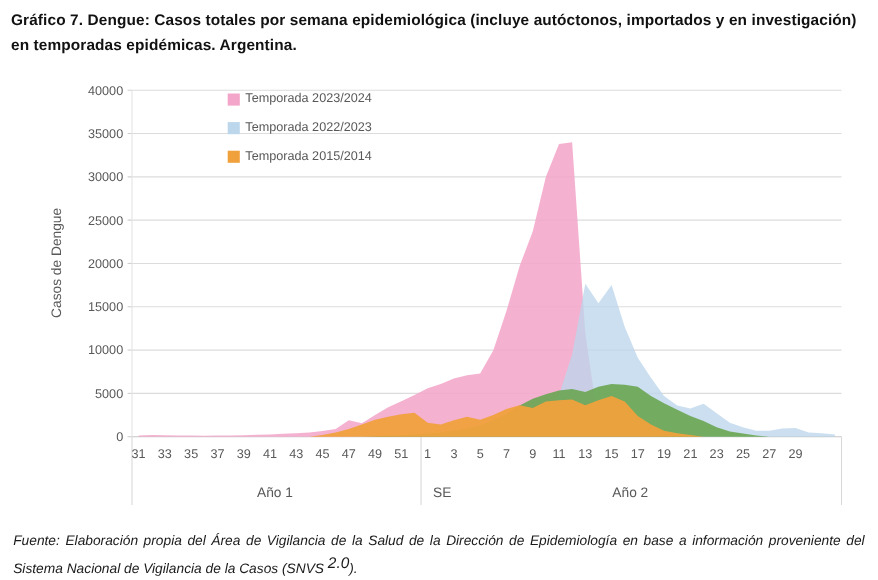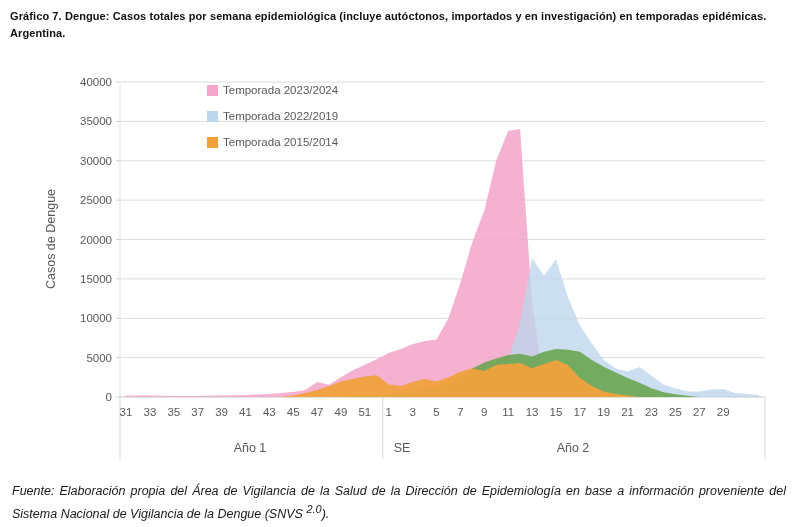--- a/index.html
+++ b/index.html
@@ -1,27 +1,27 @@
 <!DOCTYPE html>
 <html><head>
 <meta charset="utf-8">
 <style>
   html,body{margin:0;padding:0;background:#ffffff;}
   body{width:798px;height:527px;position:relative;font-family:"Liberation Sans",sans-serif;overflow:hidden;}
-  #title{position:absolute;left:10px;top:8px;width:782px;font-size:11px;font-weight:bold;
+  #title{position:absolute;left:10px;top:8px;width:782px;font-size:14px;font-weight:bold;
          color:#111;line-height:1.55;letter-spacing:0.1px;}
   #chart-box{position:absolute;left:40px;top:68px;width:750px;height:402px;background:#fff;}
   #chart-svg{position:absolute;left:0;top:0;}
   #legend{position:absolute;left:167px;top:9px;display:flex;flex-direction:column;text-align:center;}
   .legend-item{display:flex;align-items:center;height:26px;gap:5px;}
   .legend-swatch{width:11px;height:11px;flex:0 0 11px;}
   .legend-label{font-size:11.5px;color:#595959;white-space:nowrap;}
   #footer{position:absolute;left:12px;top:482px;width:774px;font-size:12.5px;font-style:italic;
           color:#1a1a1a;line-height:1.55;text-align:justify;}
-  #footer sup{font-size:11px;}
+  #footer sup{font-size:14px;}
   .svg-label{fill:#595959;}
 </style>
 </head>
 <body>
 
 <div id="title">Gráfico 7. Dengue: Casos totales por semana epidemiológica (incluye autóctonos, importados y en investigación) en temporadas epidémicas. Argentina.</div>
 
 <div id="chart-box">
   <svg id="chart-svg" width="750" height="402" viewBox="0 0 750 402">
     <g id="grid-layer">
@@ -98,24 +98,24 @@
     <text class="svg-label" x="362" y="384" text-anchor="middle" font-size="12.5">SE</text>
     <text class="svg-label" x="533" y="384" text-anchor="middle" font-size="12.5">Año 2</text>
   </svg>
   <div id="legend">
       <div class="legend-item">
         <span class="legend-swatch" style="background: rgb(243, 166, 201);"></span>
         <span class="legend-label">Temporada 2023/2024</span>
       </div>
       <div class="legend-item">
         <span class="legend-swatch" style="background: rgb(188, 214, 236);"></span>
-        <span class="legend-label">Temporada 2022/2019</span>
+        <span class="legend-label">Temporada 2022/2023</span>
       </div>
       <div class="legend-item">
         <span class="legend-swatch" style="background: rgb(240, 161, 60);"></span>
         <span class="legend-label">Temporada 2015/2014</span>
       </div>
     </div>
 </div>
 
 <div id="footer">
-  <span>Fuente: Elaboración propia del Área de Vigilancia de la Salud de la Dirección de Epidemiología en base a información proveniente del Sistema Nacional de Vigilancia de la Dengue (SNVS</span> <sup>2.0</sup><span>).</span>
+  <span>Fuente: Elaboración propia del Área de Vigilancia de la Salud de la Dirección de Epidemiología en base a información proveniente del Sistema Nacional de Vigilancia de la Casos (SNVS</span> <sup>2.0</sup><span>).</span>
 </div>
 
 </body></html>

